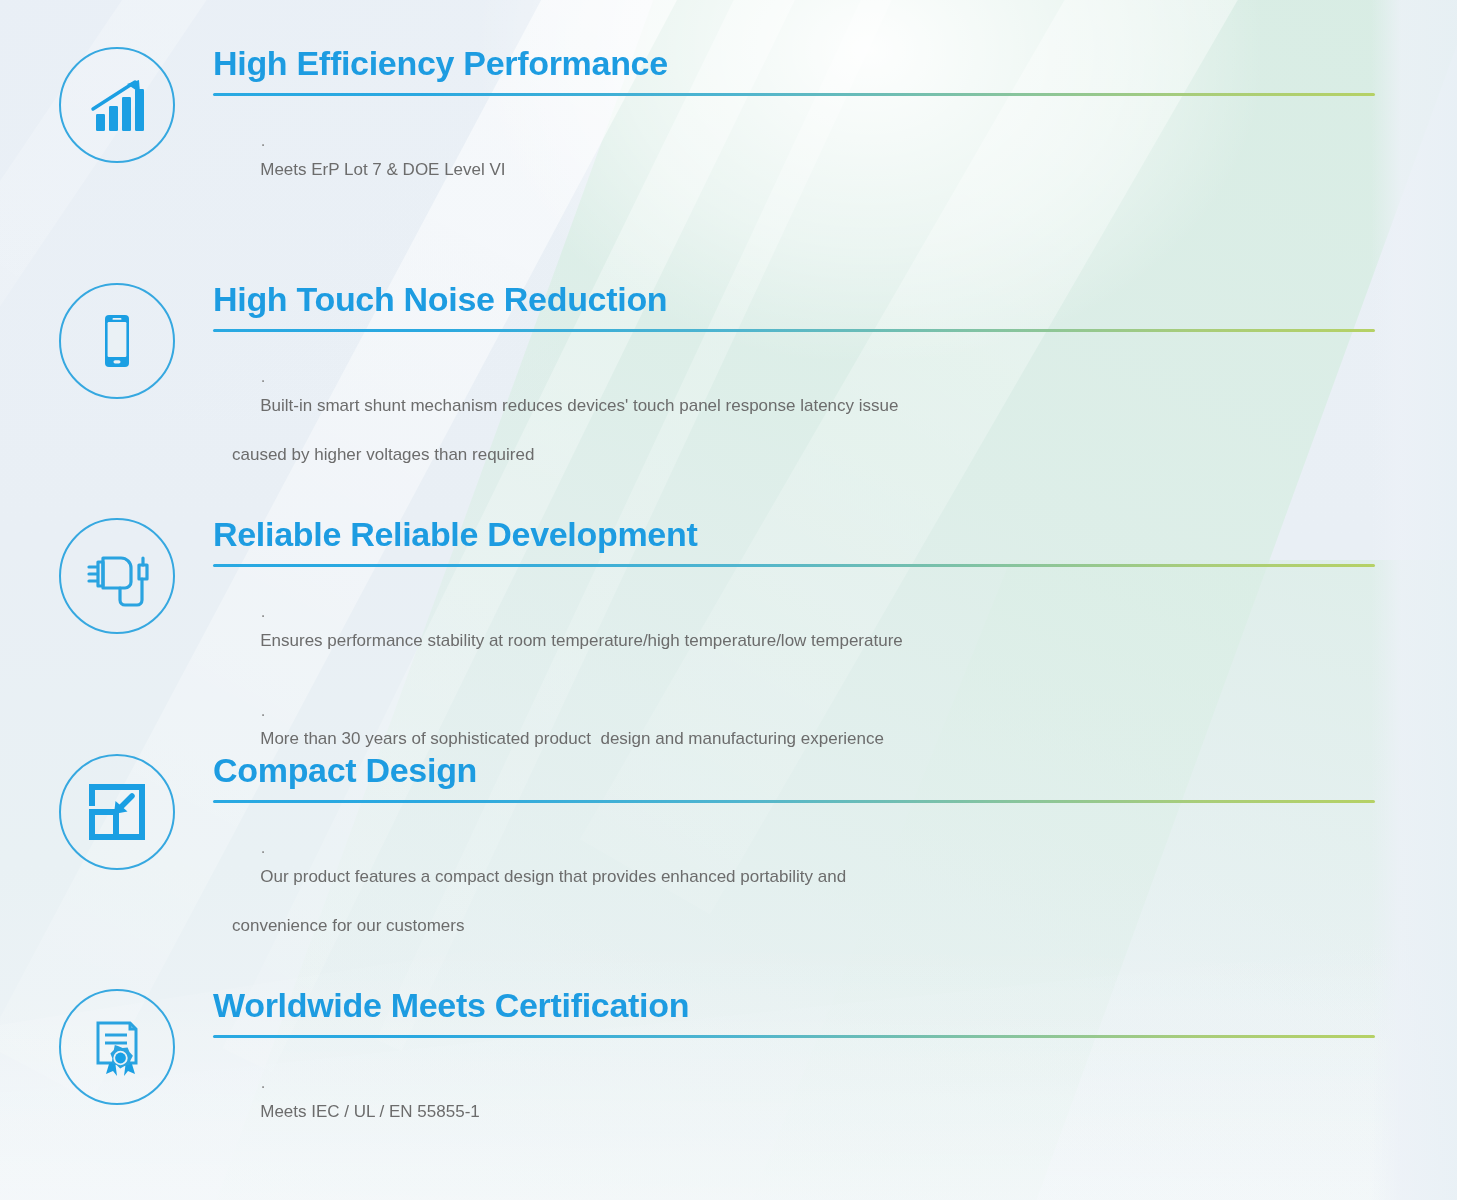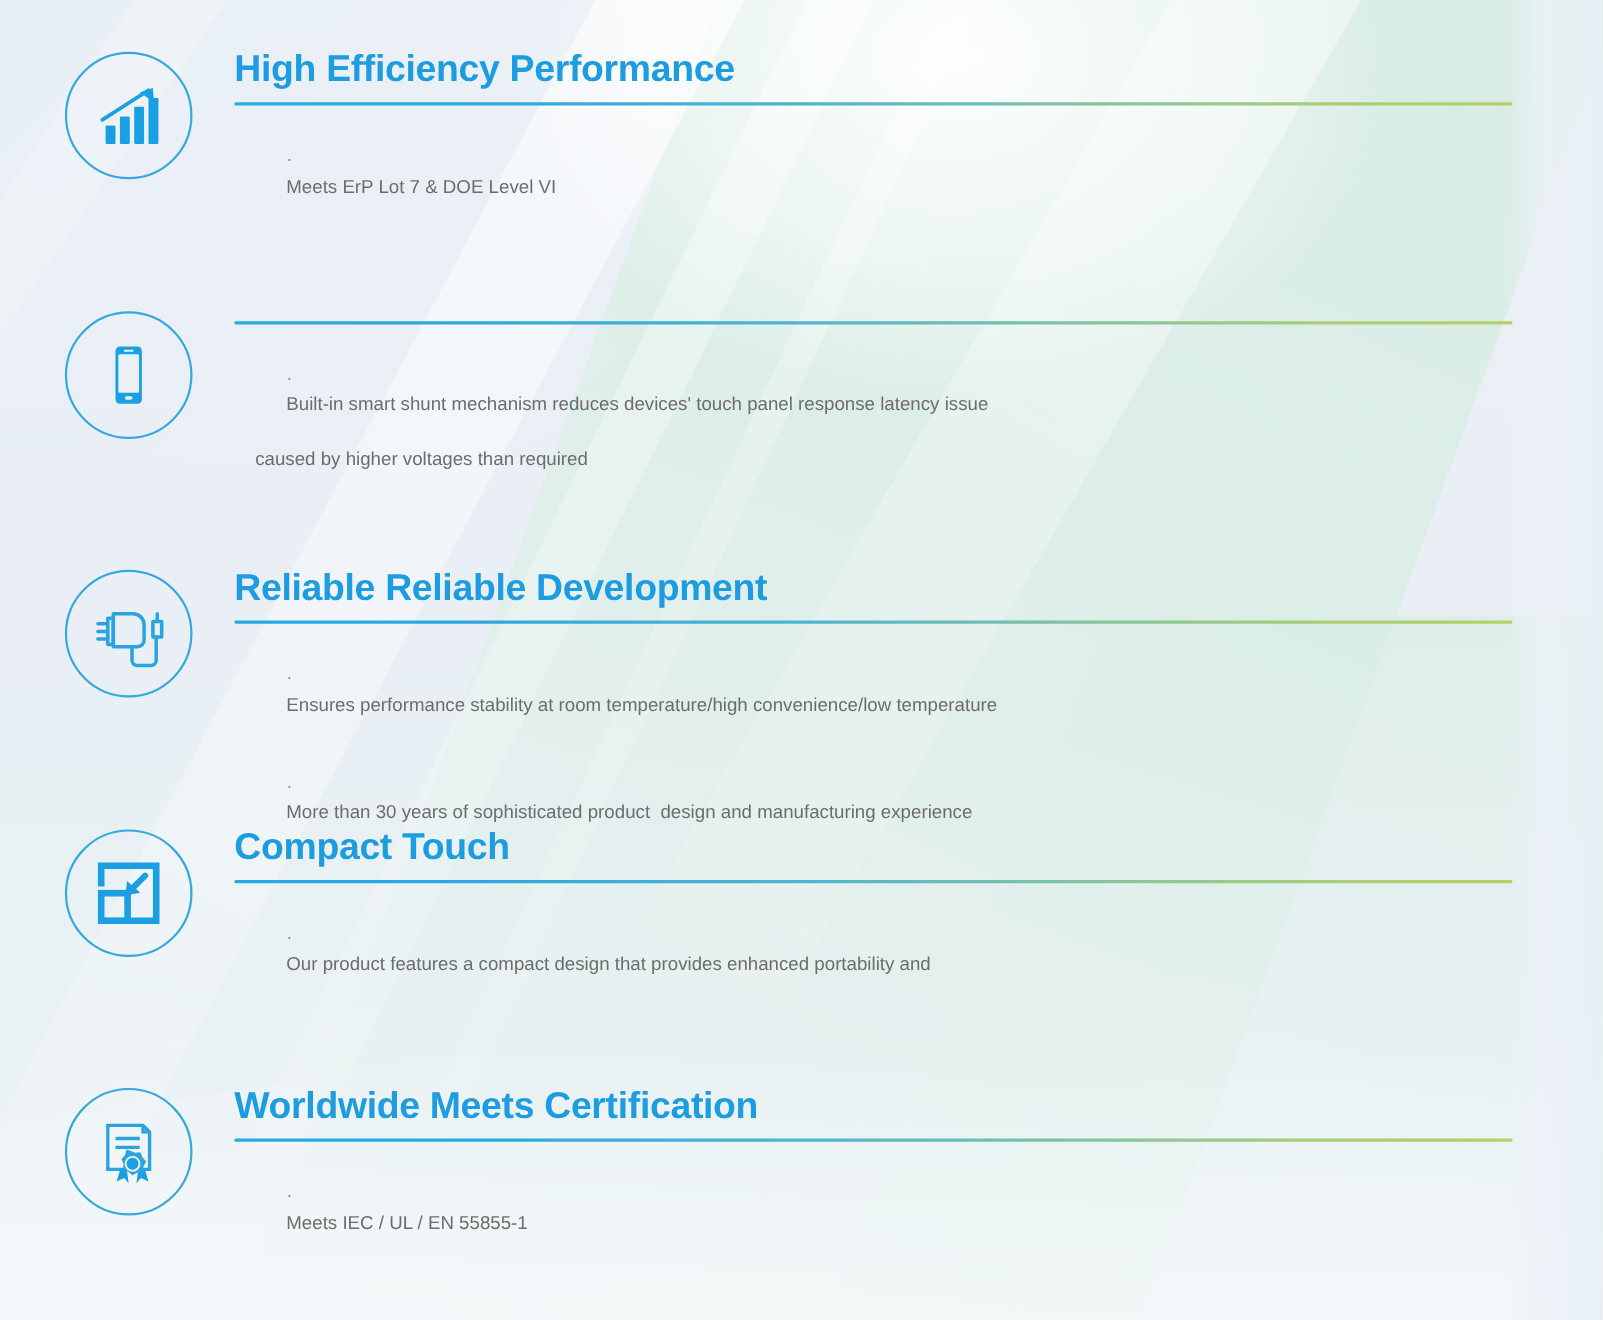--- a/index.html
+++ b/index.html
@@ -162,20 +162,21 @@
       <div class="icon-circle">
         <svg width="64" height="64" viewBox="0 0 64 64">
           <rect x="20" y="6" width="24" height="52" rx="4" fill="#1b9fe3"></rect>
           <rect x="22.6" y="13" width="18.8" height="35" rx="1.2" fill="#eaf1f5"></rect>
           <rect x="27.5" y="9" width="9" height="1.8" rx="0.9" fill="#eaf1f5"></rect>
           <rect x="28.5" y="51.2" width="7" height="3.2" rx="1.6" fill="#eaf1f5"></rect>
         </svg>
       </div>
     </div>
     <div class="body-col">
+      <div class="f-title">High Touch Noise Reduction</div>
       <div class="f-rule"></div>
       <div class="f-lines">
         <div class="f-line">
           <span class="dot">· </span>
           <span>Built-in smart shunt mechanism reduces devices' touch panel response latency issue</span>
           <span class="cont">caused by higher voltages than required</span>
         </div>
       </div>
     </div>
   </div>
@@ -194,21 +195,21 @@
           </g>
         </svg>
       </div>
     </div>
     <div class="body-col">
       <div class="f-title">Reliable Reliable Development</div>
       <div class="f-rule"></div>
       <div class="f-lines">
         <div class="f-line">
           <span class="dot">· </span>
-          <span>Ensures performance stability at room temperature/high convenience/low temperature</span>
+          <span>Ensures performance stability at room temperature/high temperature/low temperature</span>
         </div>
         <div class="f-line">
           <span class="dot">· </span>
           <span>More than 30 years of sophisticated product  design and manufacturing experience</span>
         </div>
       </div>
     </div>
   </div>
 
   <div class="feature" style="top:752px;">
@@ -218,26 +219,27 @@
           <g fill="none" stroke="#1b9fe3" stroke-width="6">
             <path d="M6 25 V6 H56 V56 H30"></path>
             <rect x="6" y="31" width="24" height="25"></rect>
           </g>
           <path d="M46 15 L30 31" stroke="#1b9fe3" stroke-width="5.5" stroke-linecap="round"></path>
           <path d="M28 33 L29.5 20 L41.5 30.5 Z" fill="#1b9fe3"></path>
         </svg>
       </div>
     </div>
     <div class="body-col">
-      <div class="f-title">Compact Touch</div>
+      <div class="f-title">Compact Design</div>
       <div class="f-rule"></div>
       <div class="f-lines">
         <div class="f-line">
           <span class="dot">· </span>
           <span>Our product features a compact design that provides enhanced portability and</span>
+          <span class="cont">convenience for our customers</span>
         </div>
       </div>
     </div>
   </div>
 
   <div class="feature" style="top:987px;">
     <div class="icon-wrap">
       <div class="icon-circle">
         <svg width="66" height="66" viewBox="0 0 66 66">
           <g fill="none" stroke="#2aa3e0" stroke-width="3">

